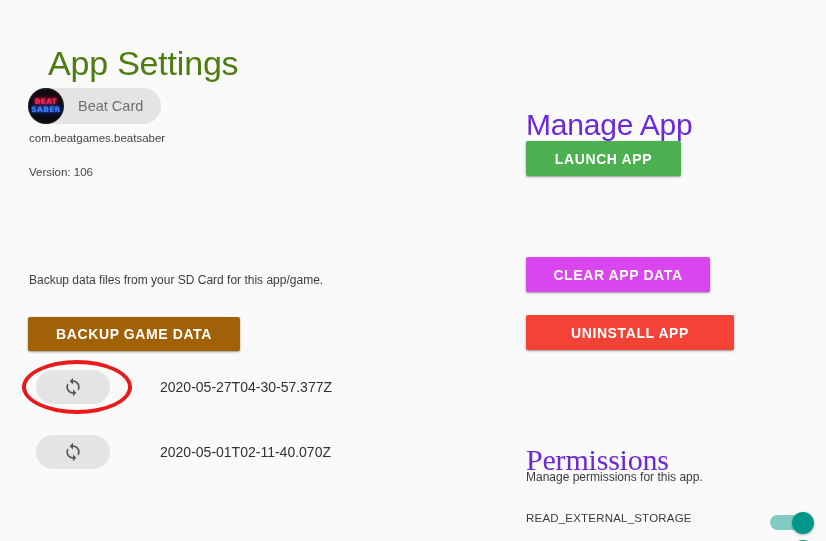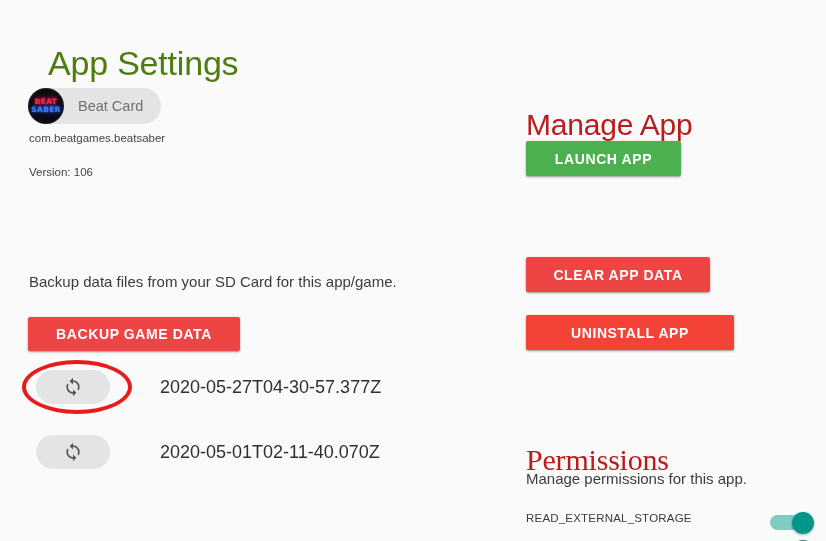--- a/index.html
+++ b/index.html
@@ -105,25 +105,25 @@
     left: 29px;
     top: 158px;
     font-size: 11.5px;
     color: #444;
     margin-top: 8px;
   }
 
   .section-heading {
     font-size: 30px;
     font-weight: 400;
-    color: #b91c1c;
+    color: #6d28d9;
     letter-spacing: -0.2px;
   }
   .section-sub {
-    font-size: 15px;
+    font-size: 12px;
     color: #3c3c3c;
   }
 
   .backups-heading {
     position: absolute;
     left: 28px;
     top: 222px;
   }
   .backups-sub {
     position: absolute;
@@ -145,21 +145,21 @@
     padding: 0;
     text-align: center;
   }
 
   .btn-backup {
     position: absolute;
     left: 28px;
     top: 317px;
     width: 212px;
     height: 34px;
-    background: #ef4444;
+    background: #a16207;
   }
 
   .backup-row {
     position: absolute;
     left: 36px;
     display: flex;
     align-items: center;
   }
   .backup-row-1 { top: 370px; }
   .backup-row-2 { top: 435px; }
@@ -173,21 +173,21 @@
     outline: none;
     display: flex;
     align-items: center;
     justify-content: center;
     cursor: pointer;
     padding: 0;
   }
   .restore-btn svg { display: block; }
 
   .backup-date {
-    font-size: 18px;
+    font-size: 14px;
     color: #303030;
     margin-left: 50px;
     white-space: nowrap;
   }
 
   
   .annot-ellipse {
     position: absolute;
     left: 22px;
     top: 360px;
@@ -227,21 +227,21 @@
     width: 194px;
     height: 35px;
     background: #ff9800;
   }
   .btn-clear-data {
     position: absolute;
     left: 26px;
     top: 257px;
     width: 184px;
     height: 35px;
-    background: #ef4444;
+    background: #d946ef;
   }
   .btn-uninstall {
     position: absolute;
     left: 26px;
     top: 315px;
     width: 208px;
     height: 35px;
     background: #f44336;
   }
 

